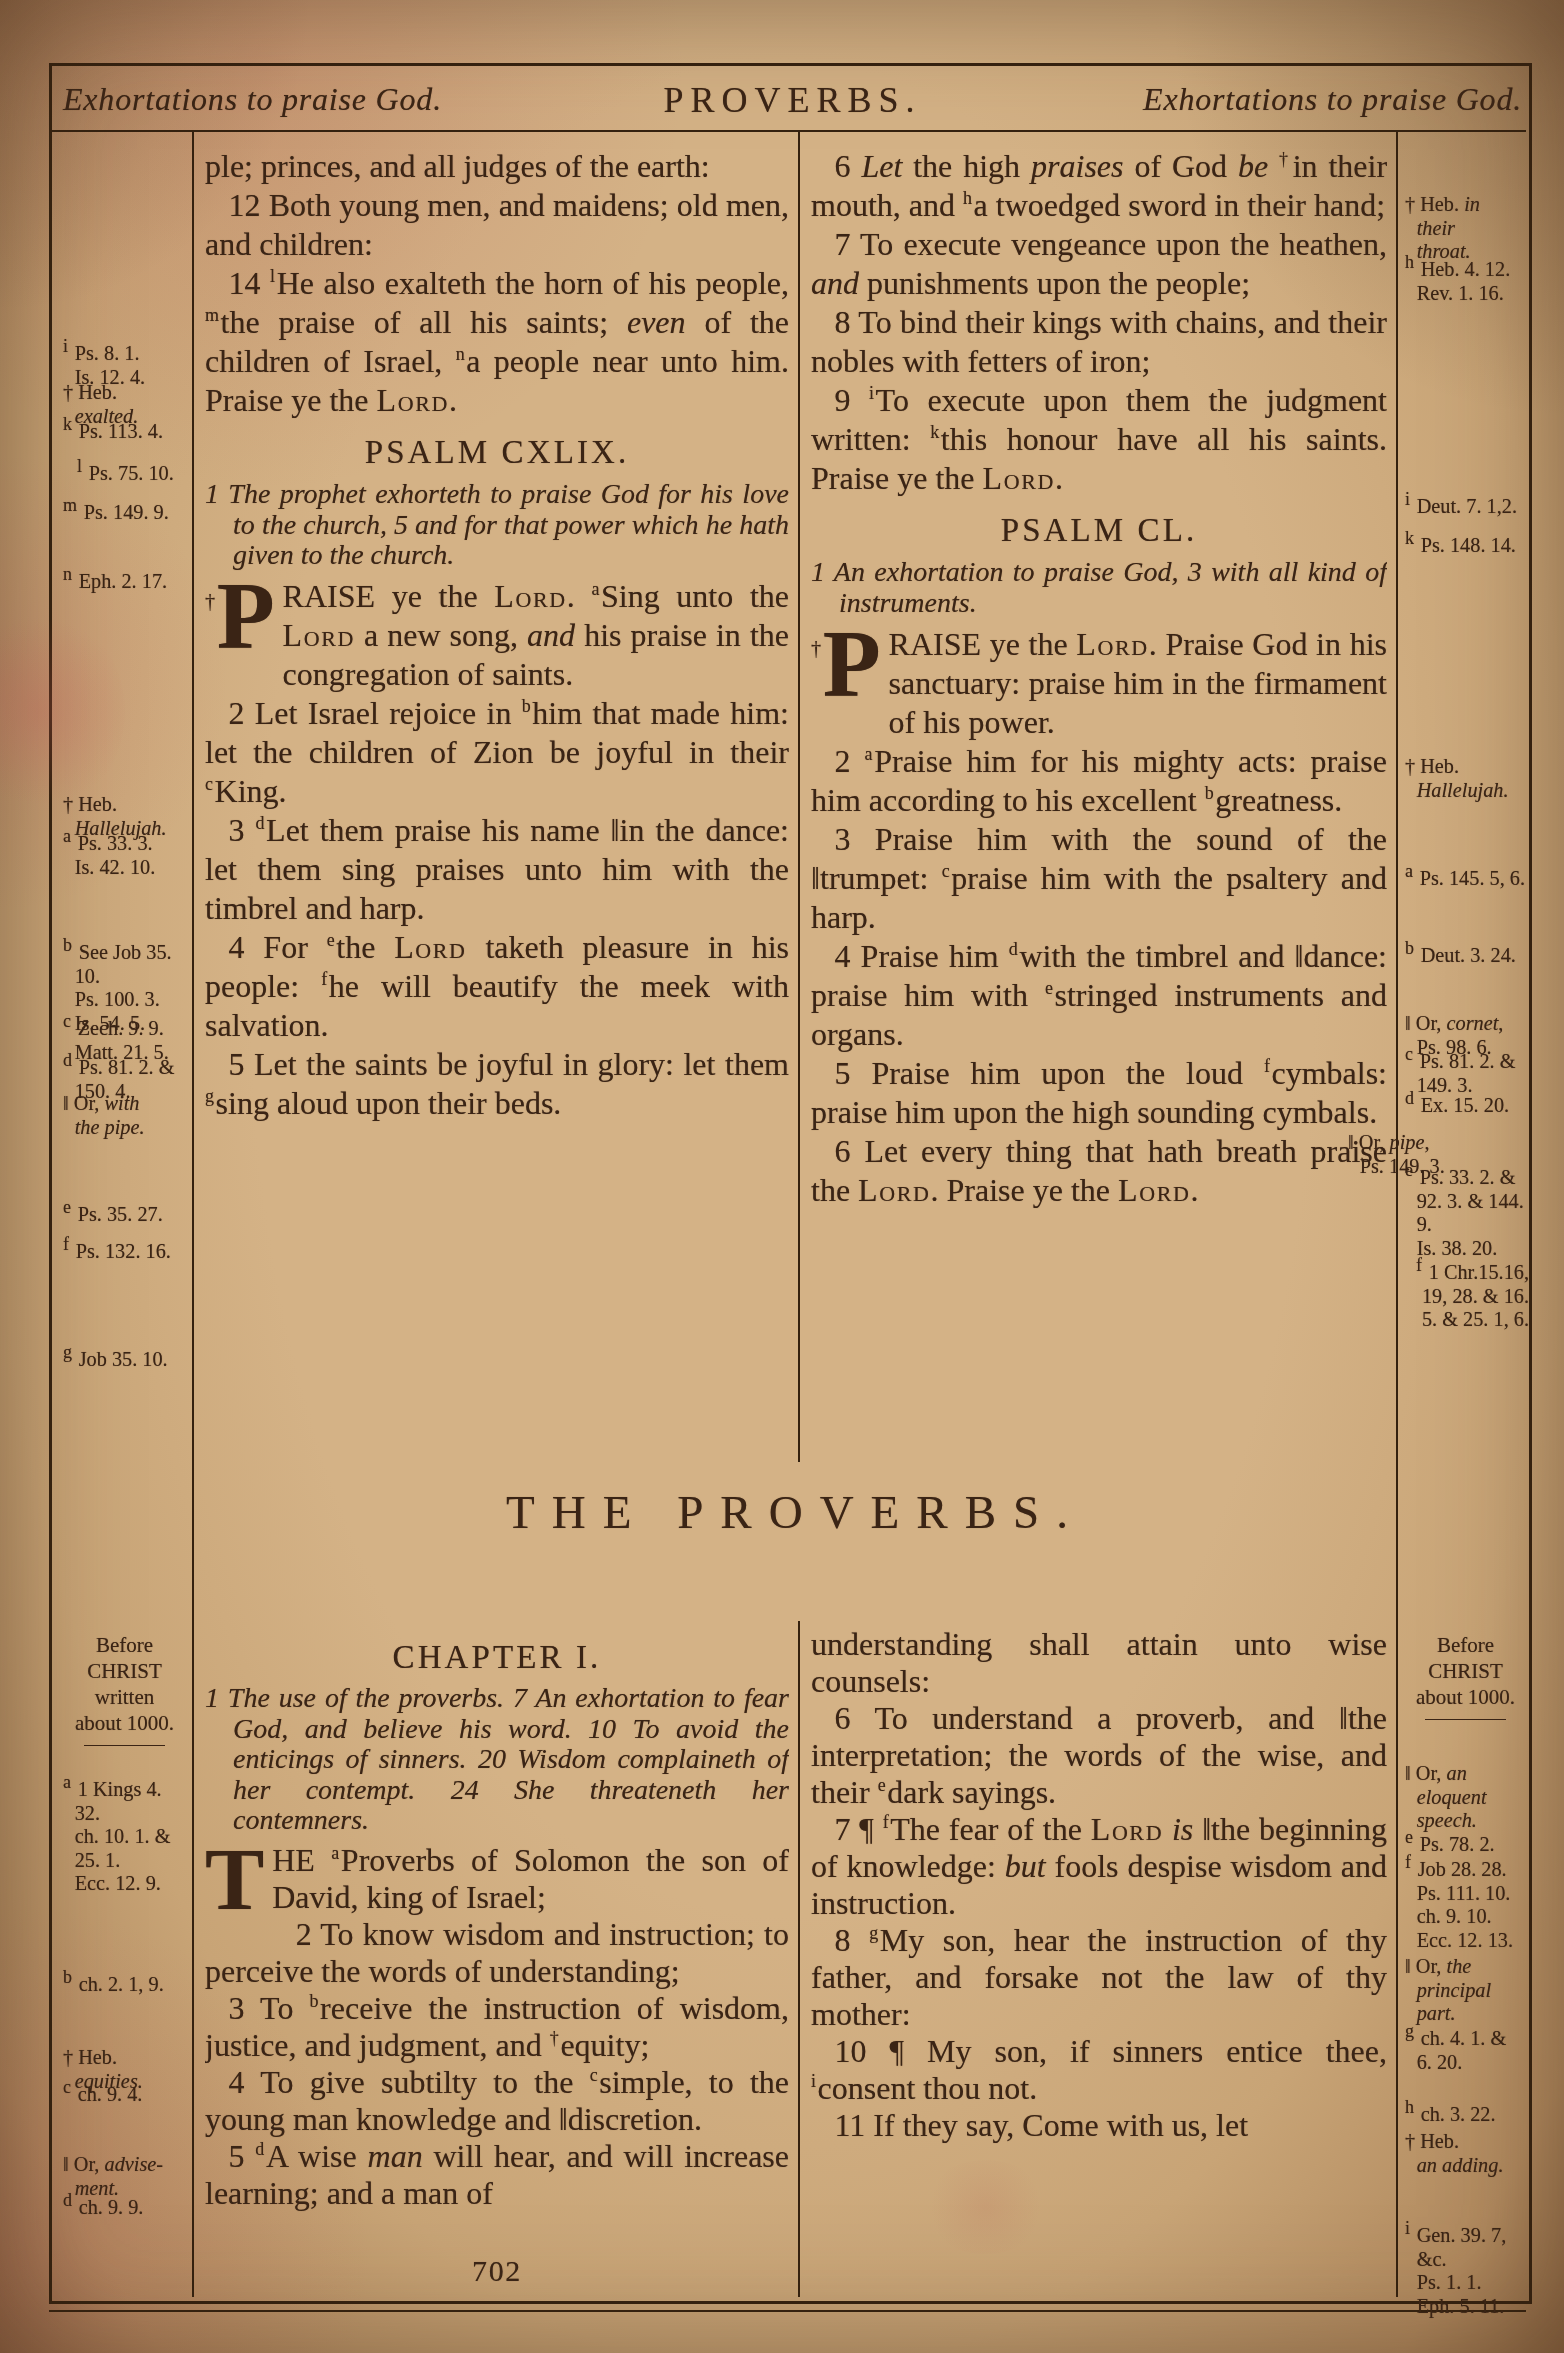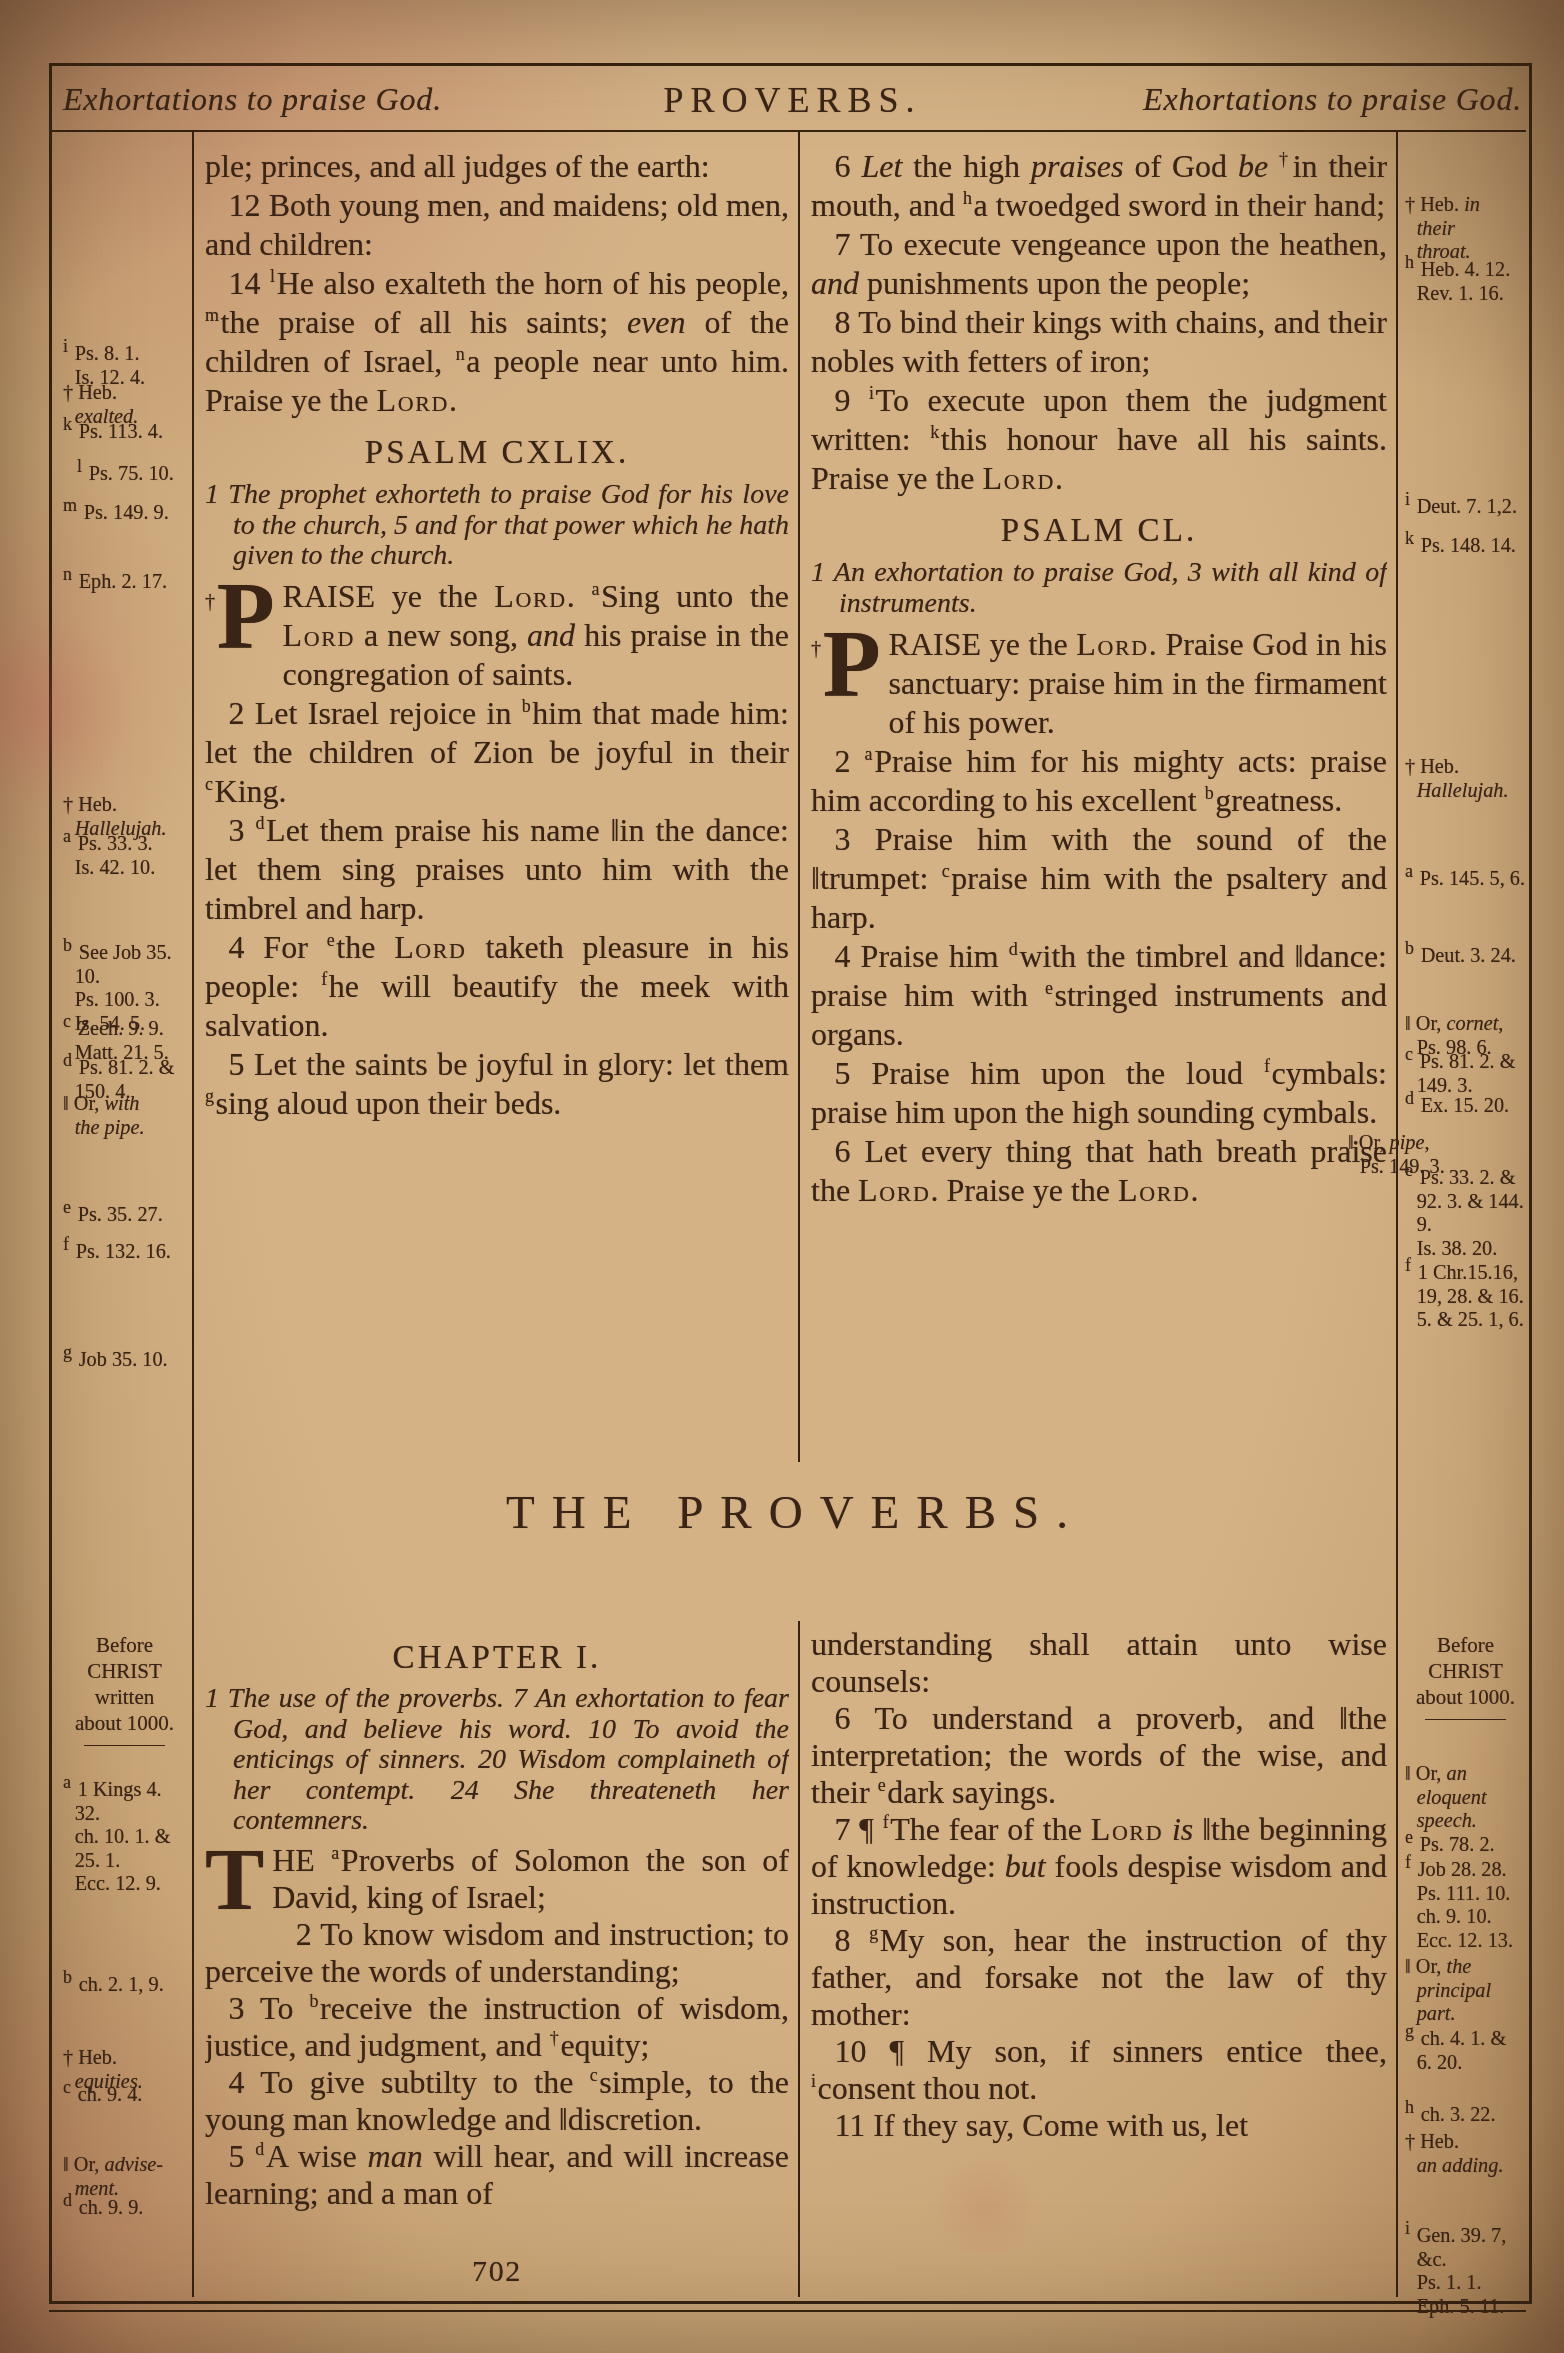--- a/index.html
+++ b/index.html
@@ -256,21 +256,21 @@
       <div class="note" style="top: 1131px; left: 1348px; width: 124px;">
         <div class="nline">‖ Or, <em>pipe</em>,</div>
         <div class="nline cont">Ps. 149. 3.</div>
       </div>
       <div class="note" style="top: 1166px; left: 1405px; width: 124px;">
         <div class="nline"><sup class="ref">e</sup> Ps. 33. 2. &amp;</div>
         <div class="nline cont">92. 3. &amp; 144.</div>
         <div class="nline cont">9.</div>
         <div class="nline cont">Is. 38. 20.</div>
       </div>
-      <div class="note" style="top: 1261px; left: 1405px; width: 124px;">
+      <div class="note" style="top: 1261px; left: 1405px; width: 124px; text-align: right;">
         <div class="nline"><sup class="ref">f</sup> 1 Chr.15.16,</div>
         <div class="nline cont">19, 28. &amp; 16.</div>
         <div class="nline cont">5. &amp; 25. 1, 6.</div>
       </div>
       <div class="note" style="top: 1762px; left: 1405px; width: 124px;">
         <div class="nline">‖ Or, <em>an</em></div>
         <div class="nline cont"><em>eloquent</em></div>
         <div class="nline cont"><em>speech.</em></div>
       </div>
       <div class="note" style="top: 1833px; left: 1405px; width: 124px;">

